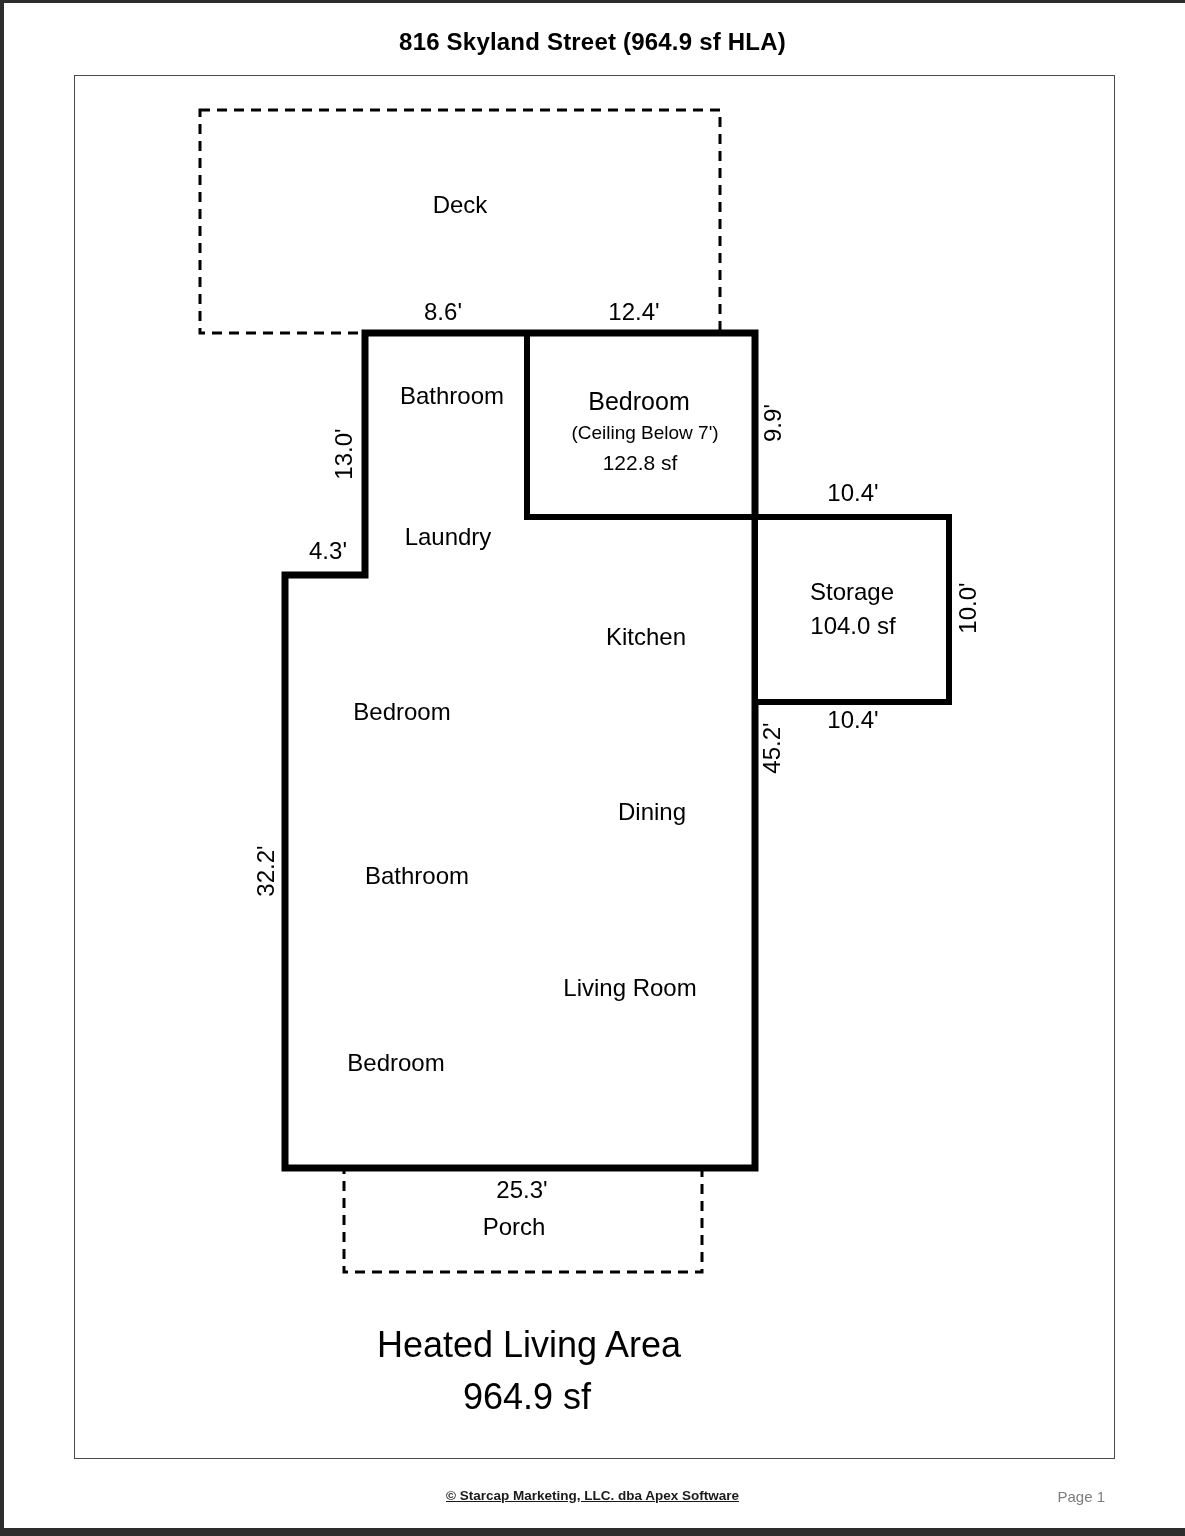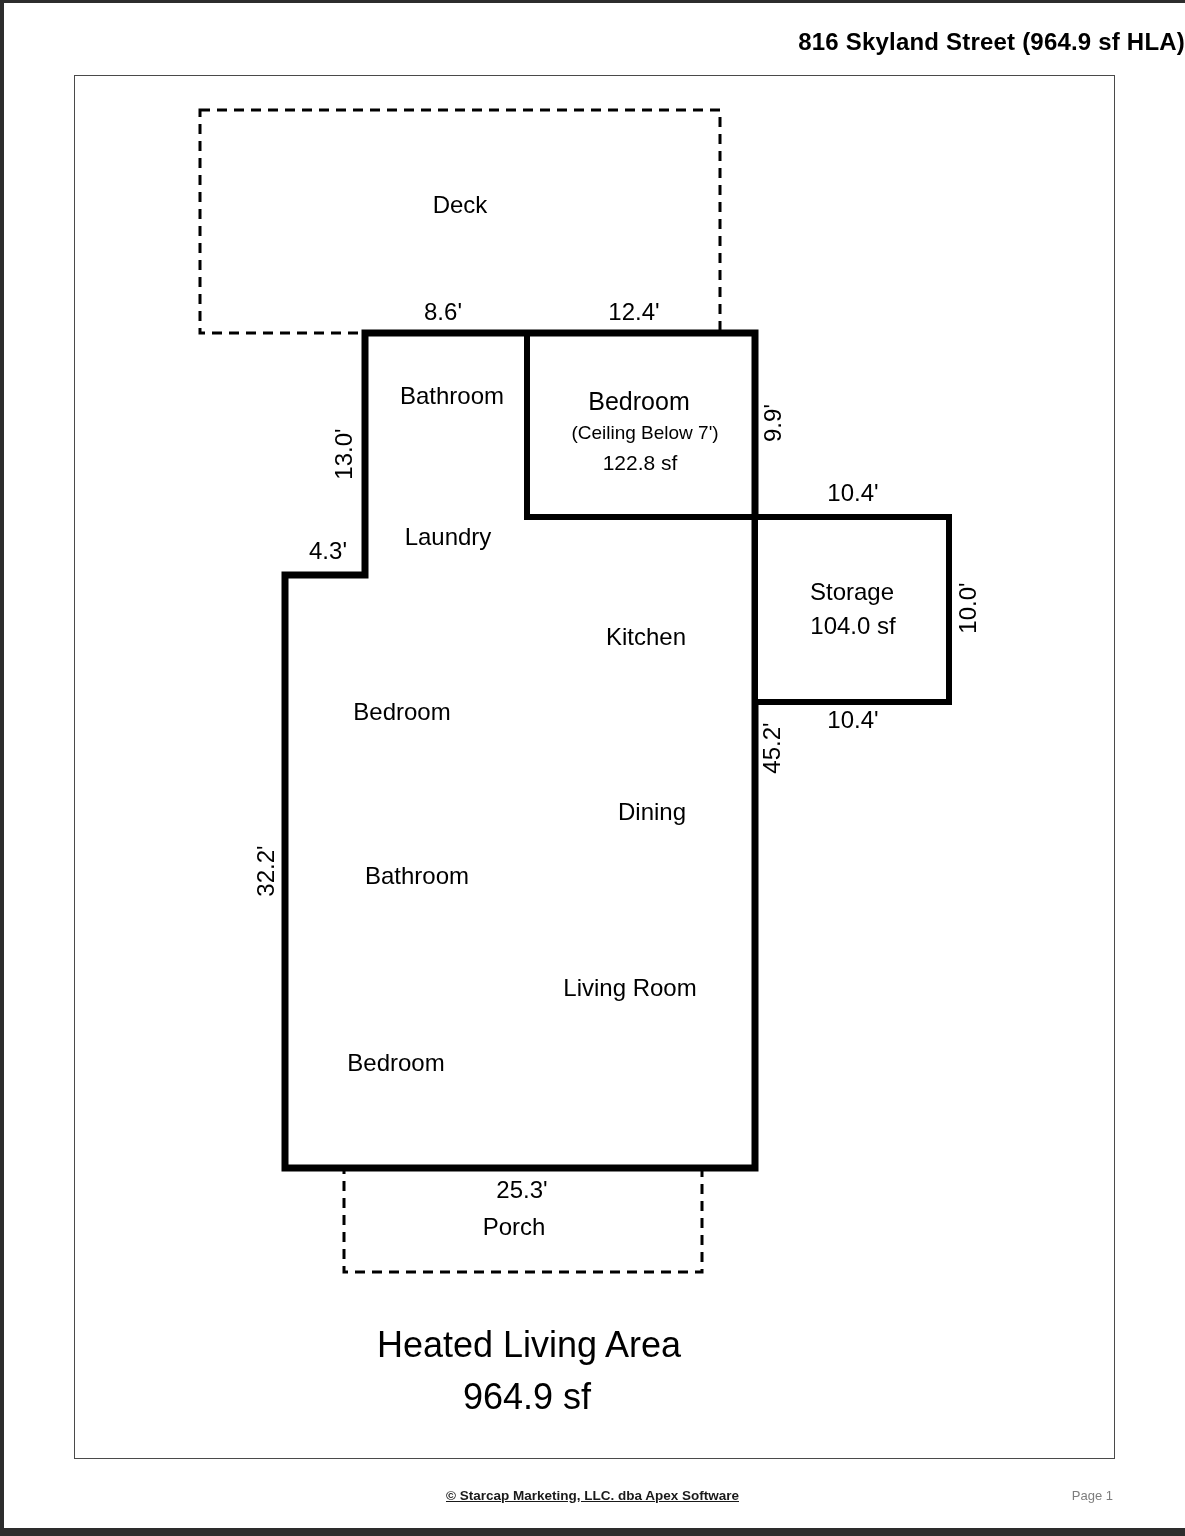--- a/index.html
+++ b/index.html
@@ -5,35 +5,35 @@
   html,body{margin:0;padding:0;background:#ffffff;}
   body{
     width:1185px;height:1536px;position:relative;overflow:hidden;
     font-family:"Liberation Sans", sans-serif;color:#000;
   }
   .edge{position:absolute;background:#2d2d2d;}
   .edge-top{left:0;top:0;width:1185px;height:3px;}
   .edge-left{left:0;top:0;width:4px;height:1536px;}
   .edge-bottom{left:0;top:1528px;width:1185px;height:8px;}
   .page-title{
-    position:absolute;left:0;top:28px;width:1185px;text-align:right;
+    position:absolute;left:0;top:28px;width:1185px;text-align:center;
     font-size:24px;font-weight:bold;letter-spacing:0.2px;
   }
   .plan-frame{
     position:absolute;left:74px;top:75px;width:1041px;height:1384px;
     border:1.5px solid #4a4a4a;box-sizing:border-box;background:#fff;
   }
   .plan-svg{position:absolute;left:0;top:0;}
   .footer-copyright{
     position:absolute;left:0;top:1488px;width:1185px;text-align:center;
     font-size:13.5px;font-weight:bold;color:#1a1a1a;text-decoration:underline;
   }
   .footer-page{
-    position:absolute;top:1488px;right:72px;
-    font-size:13px;color:#7d7d7d;padding-left:7px;
+    position:absolute;top:1488px;right:80px;
+    font-size:15px;color:#7d7d7d;padding-left:7px;
   }
   text{fill:#000;}
   .t24{font-size:24px;}
   .t25{font-size:25px;}
   .t19{font-size:19px;}
   .t21{font-size:21px;}
   .t36{font-size:36px;}
 </style>
 </head>
 <body>

